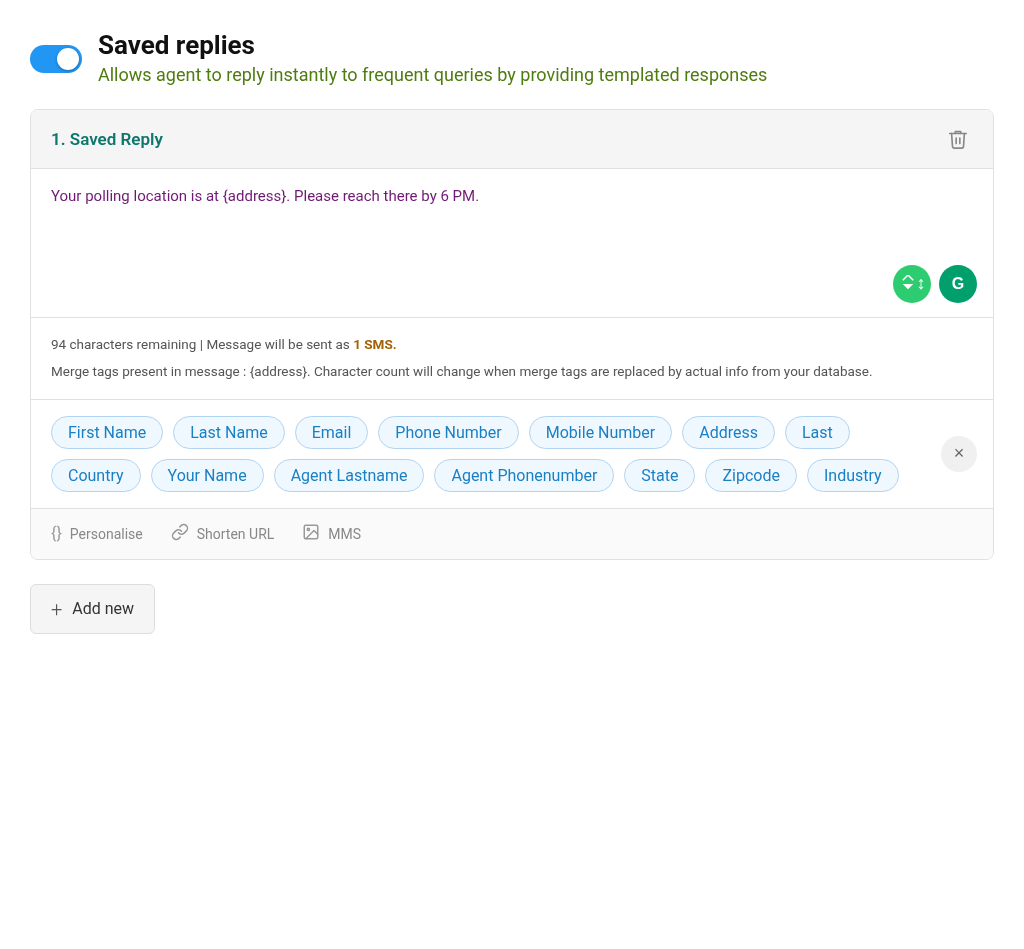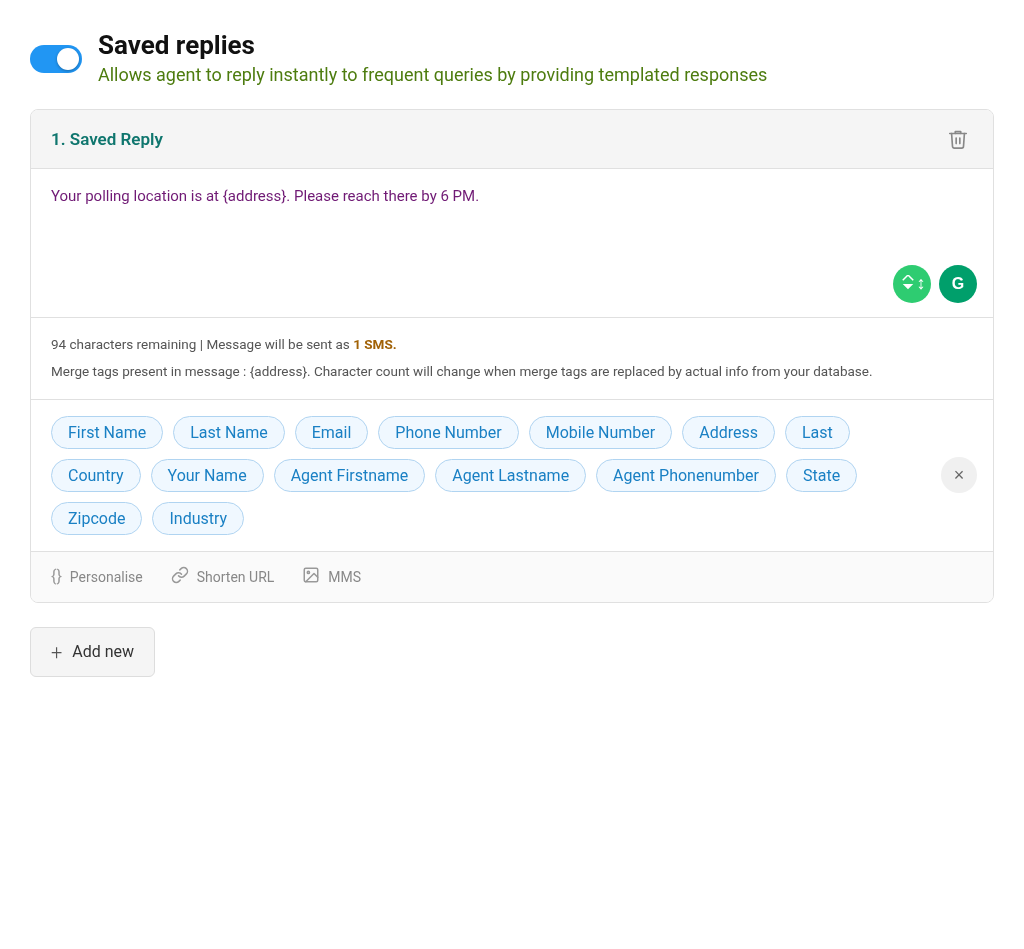--- a/index.html
+++ b/index.html
@@ -320,21 +320,20 @@
     <div class="tags-container">
     <button class="tag-btn">First Name</button>
         <button class="tag-btn">Last Name</button>
         <button class="tag-btn">Email</button>
         <button class="tag-btn">Phone Number</button>
         <button class="tag-btn">Mobile Number</button>
         <button class="tag-btn">Address</button>
         <button class="tag-btn">Last</button>
         <button class="tag-btn">Country</button>
         <button class="tag-btn">Your Name</button>
-        <button class="tag-btn">Agent Firstname</button>
         <button class="tag-btn">Agent Lastname</button>
         <button class="tag-btn">Agent Phonenumber</button>
         <button class="tag-btn">State</button>
         <button class="tag-btn">Zipcode</button>
         <button class="tag-btn">Industry</button>
       </div>
     <button class="close-tags-btn">×</button>
   </div>
 
   

